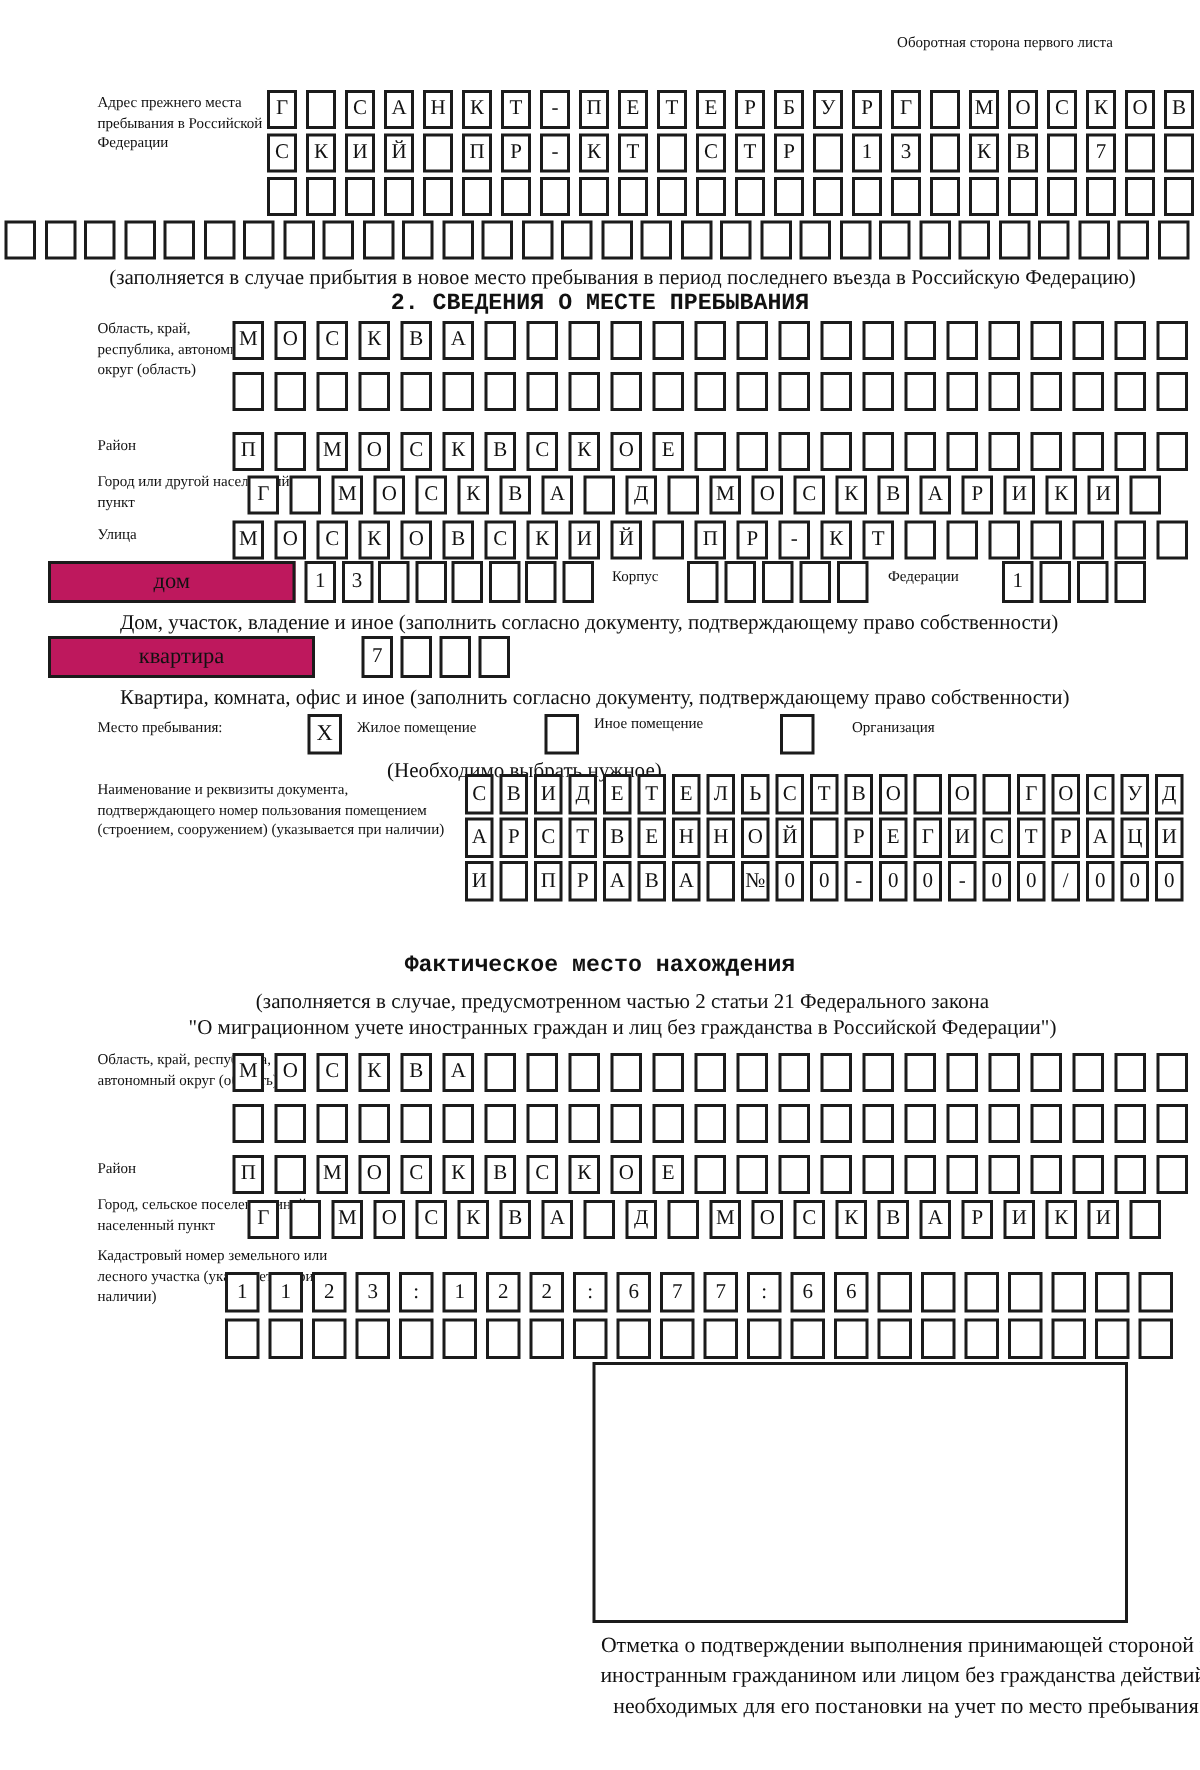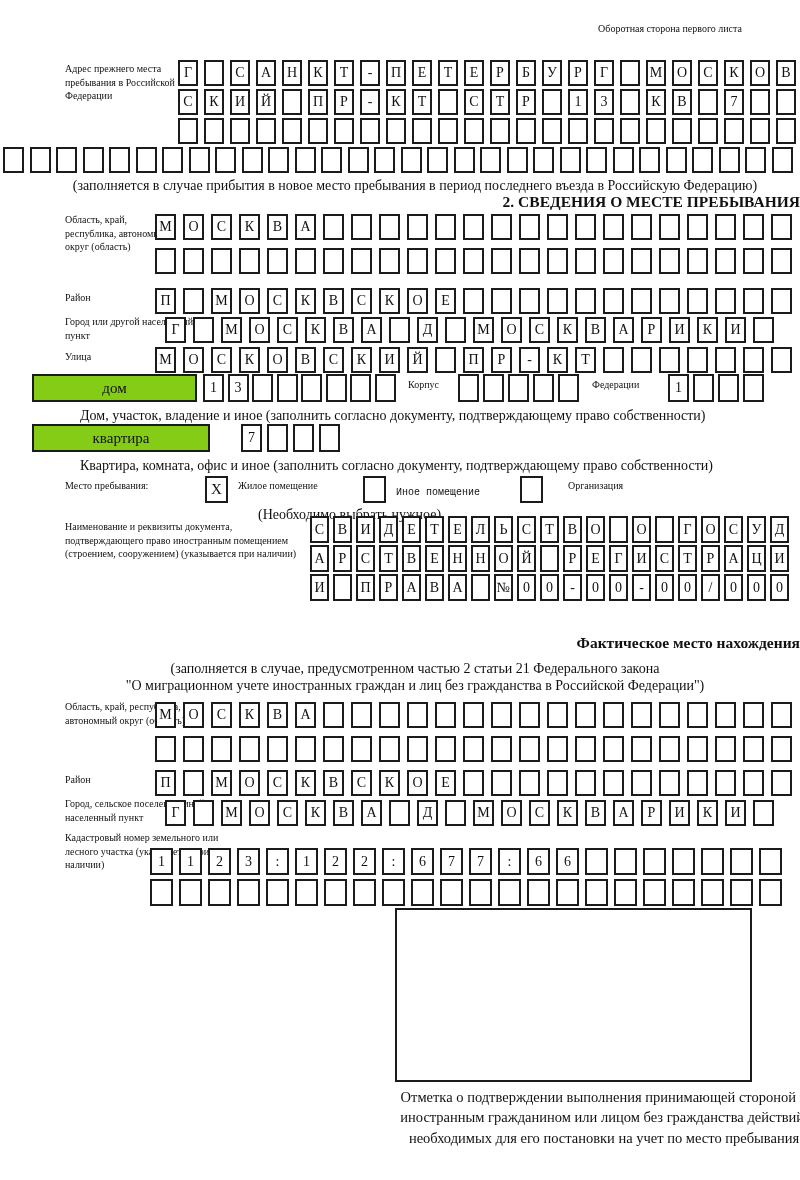--- a/index.html
+++ b/index.html
@@ -3,39 +3,39 @@
 <meta charset="utf-8">
 <style>
   html,body{margin:0;padding:0;background:#fff;}
   .page{
     position:relative;width:800px;height:1180px;background:#fff;
     font-family:"Liberation Serif","DejaVu Serif",serif;color:#111;overflow:hidden;
   }
   .abs{position:absolute;}
   .lbl{font-size:10px;line-height:1.35;}
   .cap{font-size:14px;line-height:1.3;margin-left:15px;}
-  .ttl{font-size:15.5px;font-weight:bold;text-align:right;width:100%;}
+  .ttl{font-size:15.5px;font-weight:bold;text-align:center;width:100%;font-family:Liberation Mono, monospace;}
   .ctr{text-align:center;width:100%;}
   .boxrow{display:flex;align-items:flex-start;}
   .boxrow .cell{
     flex:0 0 auto;box-sizing:border-box;height:26px;
     border:2px solid #1b1b1b;display:flex;align-items:center;justify-content:center;
     font-size:14px;line-height:1;background:#fff;
   }
   .g24{gap:6px;}   .g24 .cell{width:20px;}
   .g30{gap:5.5px;} .g30 .cell{width:21px;}
   .g23{gap:7px;}   .g23 .cell{width:21px;}
   .g22{gap:7px;}   .g22 .cell{width:21px;}
   .g21{gap:4px;}   .g21 .cell{width:19px;height:27px;}
   .gk{gap:6px;}    .gk .cell{width:23px;height:27px;}
   .gh{gap:3.5px;}  .gh .cell{width:21px;height:28px;}
   .gs{gap:4px;}    .gs .cell{width:21px;height:28px;}
   .ga{gap:5px;}    .ga .cell{width:21px;height:28px;}
   .widebox{
-    box-sizing:border-box;border:2px solid #1b1b1b;height:28px;background:#84cc16;
+    box-sizing:border-box;border:2px solid #1b1b1b;height:28px;background:#be185d;
     display:flex;align-items:center;justify-content:center;font-size:15px;
   }
   .chk{
     box-sizing:border-box;width:23px;height:27px;border:2px solid #1b1b1b;background:#fff;
     display:flex;align-items:center;justify-content:center;font-size:15px;
   }
   .stamp{box-sizing:border-box;border:2px solid #1b1b1b;background:#fff;}
 </style>
 </head>
 <body>
@@ -331,26 +331,26 @@
       <span class="cell"></span>
     </div>
   <div class="abs cap" style="top:457px;left:65px;">Квартира, комната, офис и иное (заполнить согласно документу, подтверждающему право собственности)</div>
 
   <div class="abs lbl" style="top:479px;left:65px;">Место пребывания:</div>
   <div class="abs chk" style="top:476px;left:205px;">
       <span>X</span>
     </div>
   <div class="abs lbl" style="top:479px;left:238px;">Жилое помещение</div>
   <div class="abs chk" style="top:476px;left:363px;"></div>
-  <div class="abs lbl" style="top:486px;left:396px;font-family:Liberation Mono, monospace;">Иное помещение</div>
+  <div class="abs lbl" style="top:476px;left:396px;">Иное помещение</div>
   <div class="abs chk" style="top:476px;left:520px;"></div>
   <div class="abs lbl" style="top:479px;left:568px;">Организация</div>
   <div class="abs cap" style="top:506px;left:243px;">(Необходимо выбрать нужное)</div>
 
-  <div class="abs lbl" style="top:520px;left:65px;width:238px;">Наименование и реквизиты документа, подтверждающего право иностранным помещением (строением, сооружением) (указывается при наличии)</div>
+  <div class="abs lbl" style="top:520px;left:65px;width:238px;">Наименование и реквизиты документа, подтверждающего номер пользования помещением (строением, сооружением) (указывается при наличии)</div>
   <div class="abs boxrow g21" style="top:516px;left:310px;">
       <span class="cell">С</span>
       <span class="cell">В</span>
       <span class="cell">И</span>
       <span class="cell">Д</span>
       <span class="cell">Е</span>
       <span class="cell">Т</span>
       <span class="cell">Е</span>
       <span class="cell">Л</span>
       <span class="cell">Ь</span>

